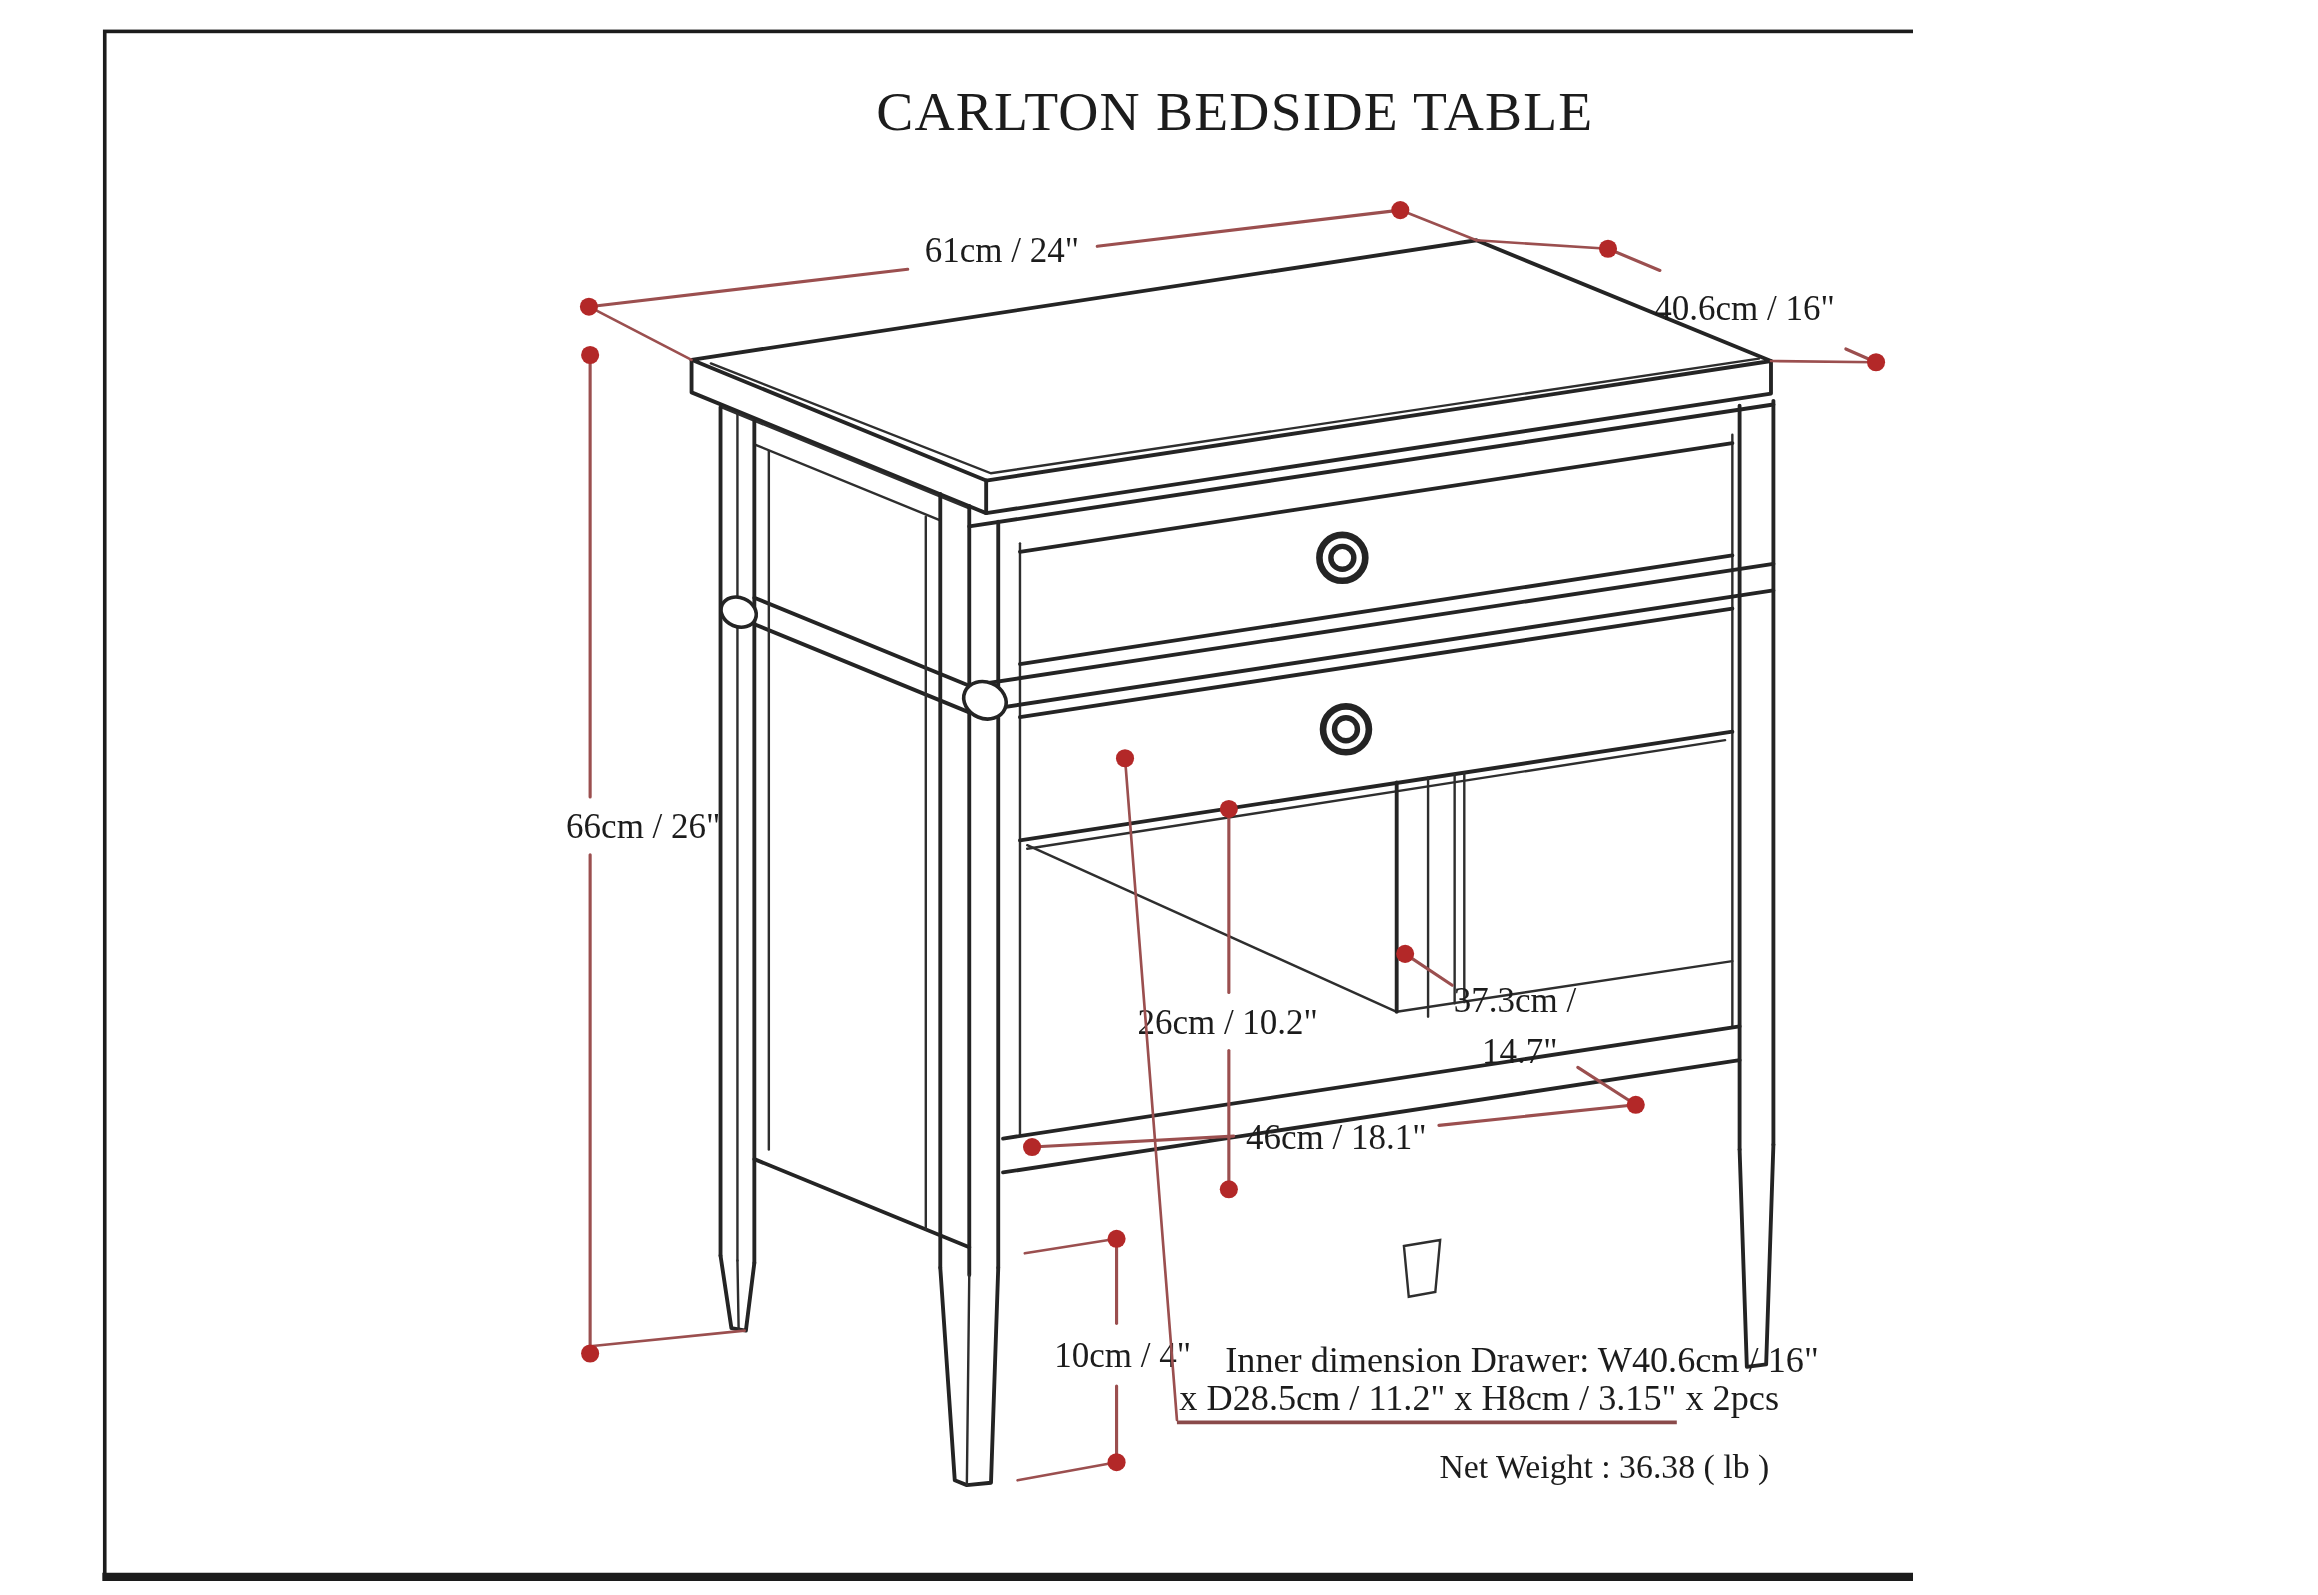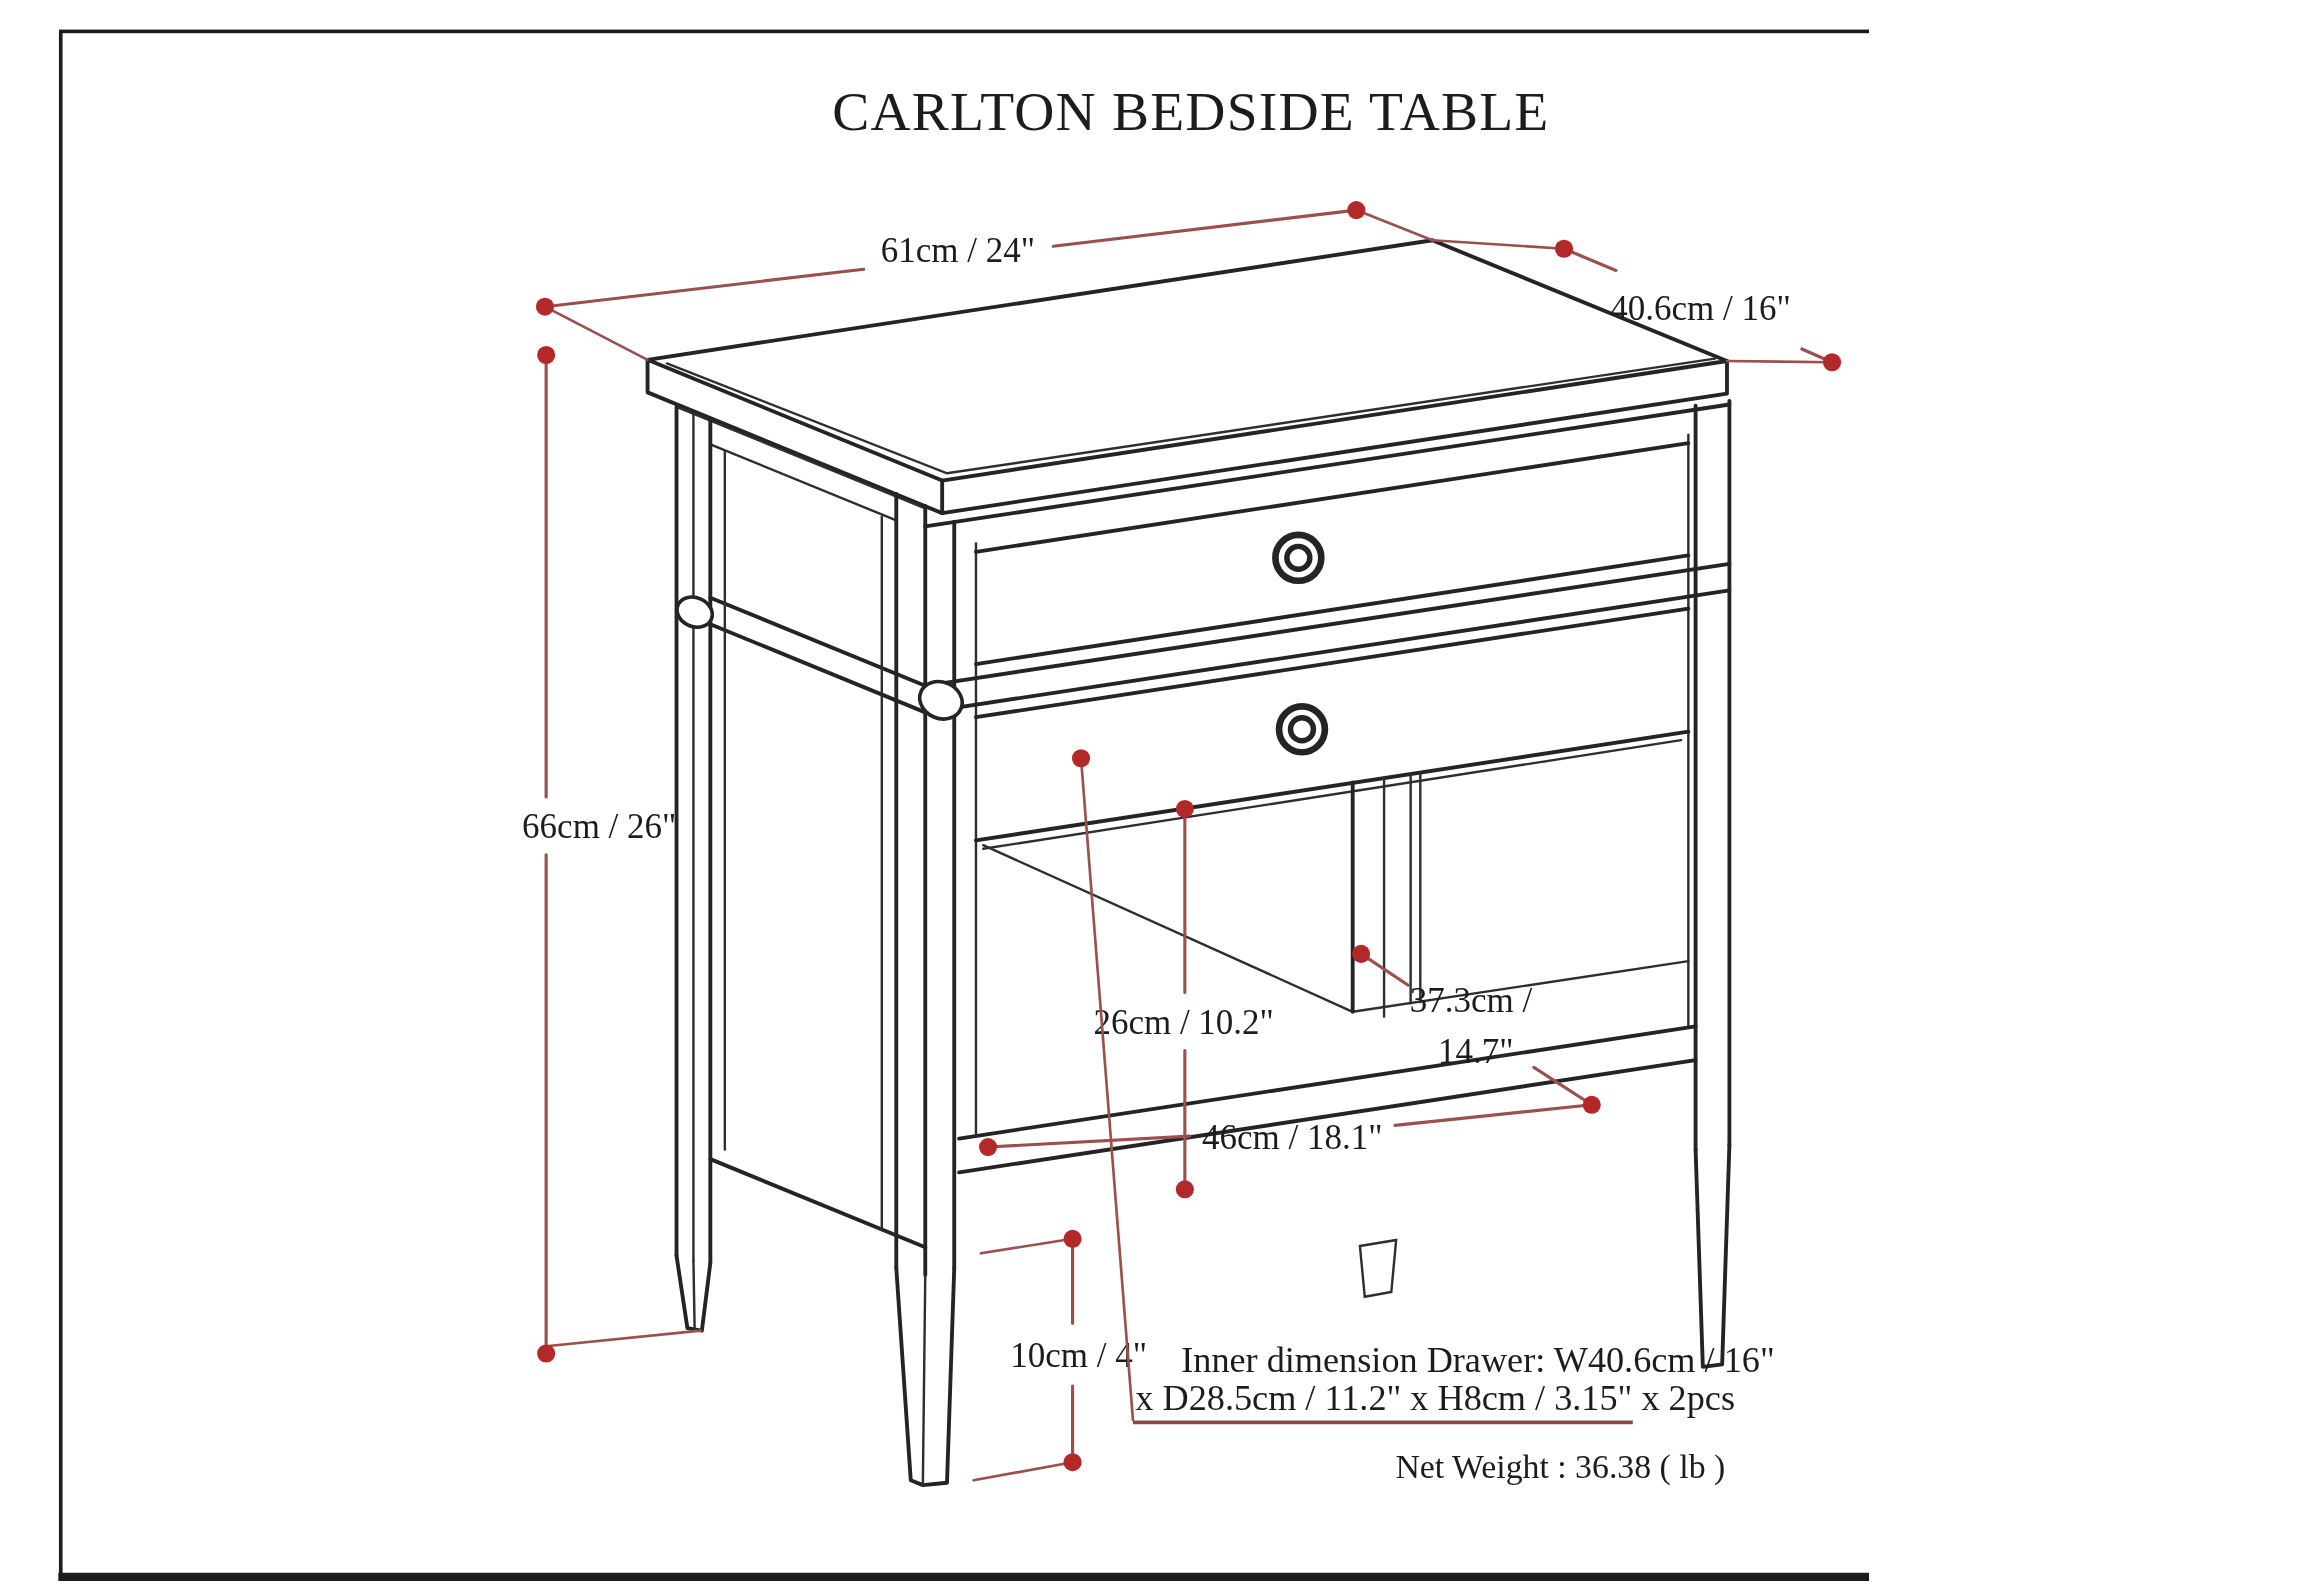--- a/index.html
+++ b/index.html
@@ -1,16 +1,16 @@
 <!DOCTYPE html>
 <html style="font-size:9.7px"><head>
 <meta charset="utf-8">
 <style>
   html,body{margin:0;padding:0;background:#ffffff;}
-  .page{position:relative;width:1869px;height:1595px;background:#ffffff;overflow:hidden;}
+  .page{position:relative;width:1869px;height:1595px;background:#ffffff;overflow:hidden;padding-left:44px;}
   svg{display:block;}
   .t{font-family:"Liberation Serif","DejaVu Serif",serif;fill:#1c1c1c;}
   .title{font-size:46px;letter-spacing:1px;}
   .dim{font-size:29px;}
   .note{font-size:30px;}
   .net{font-size:28px;}
   .ln{stroke:#242424;stroke-width:3.2;fill:none;stroke-linejoin:round;stroke-linecap:round;}
   .ln2{stroke:#2e2e2e;stroke-width:2;fill:none;stroke-linecap:round;}
   .red{stroke:#9b4f4f;stroke-width:2.6;fill:none;stroke-linecap:round;}
   .redthin{stroke:#9b4f4f;stroke-width:2.2;fill:none;stroke-linecap:round;}

